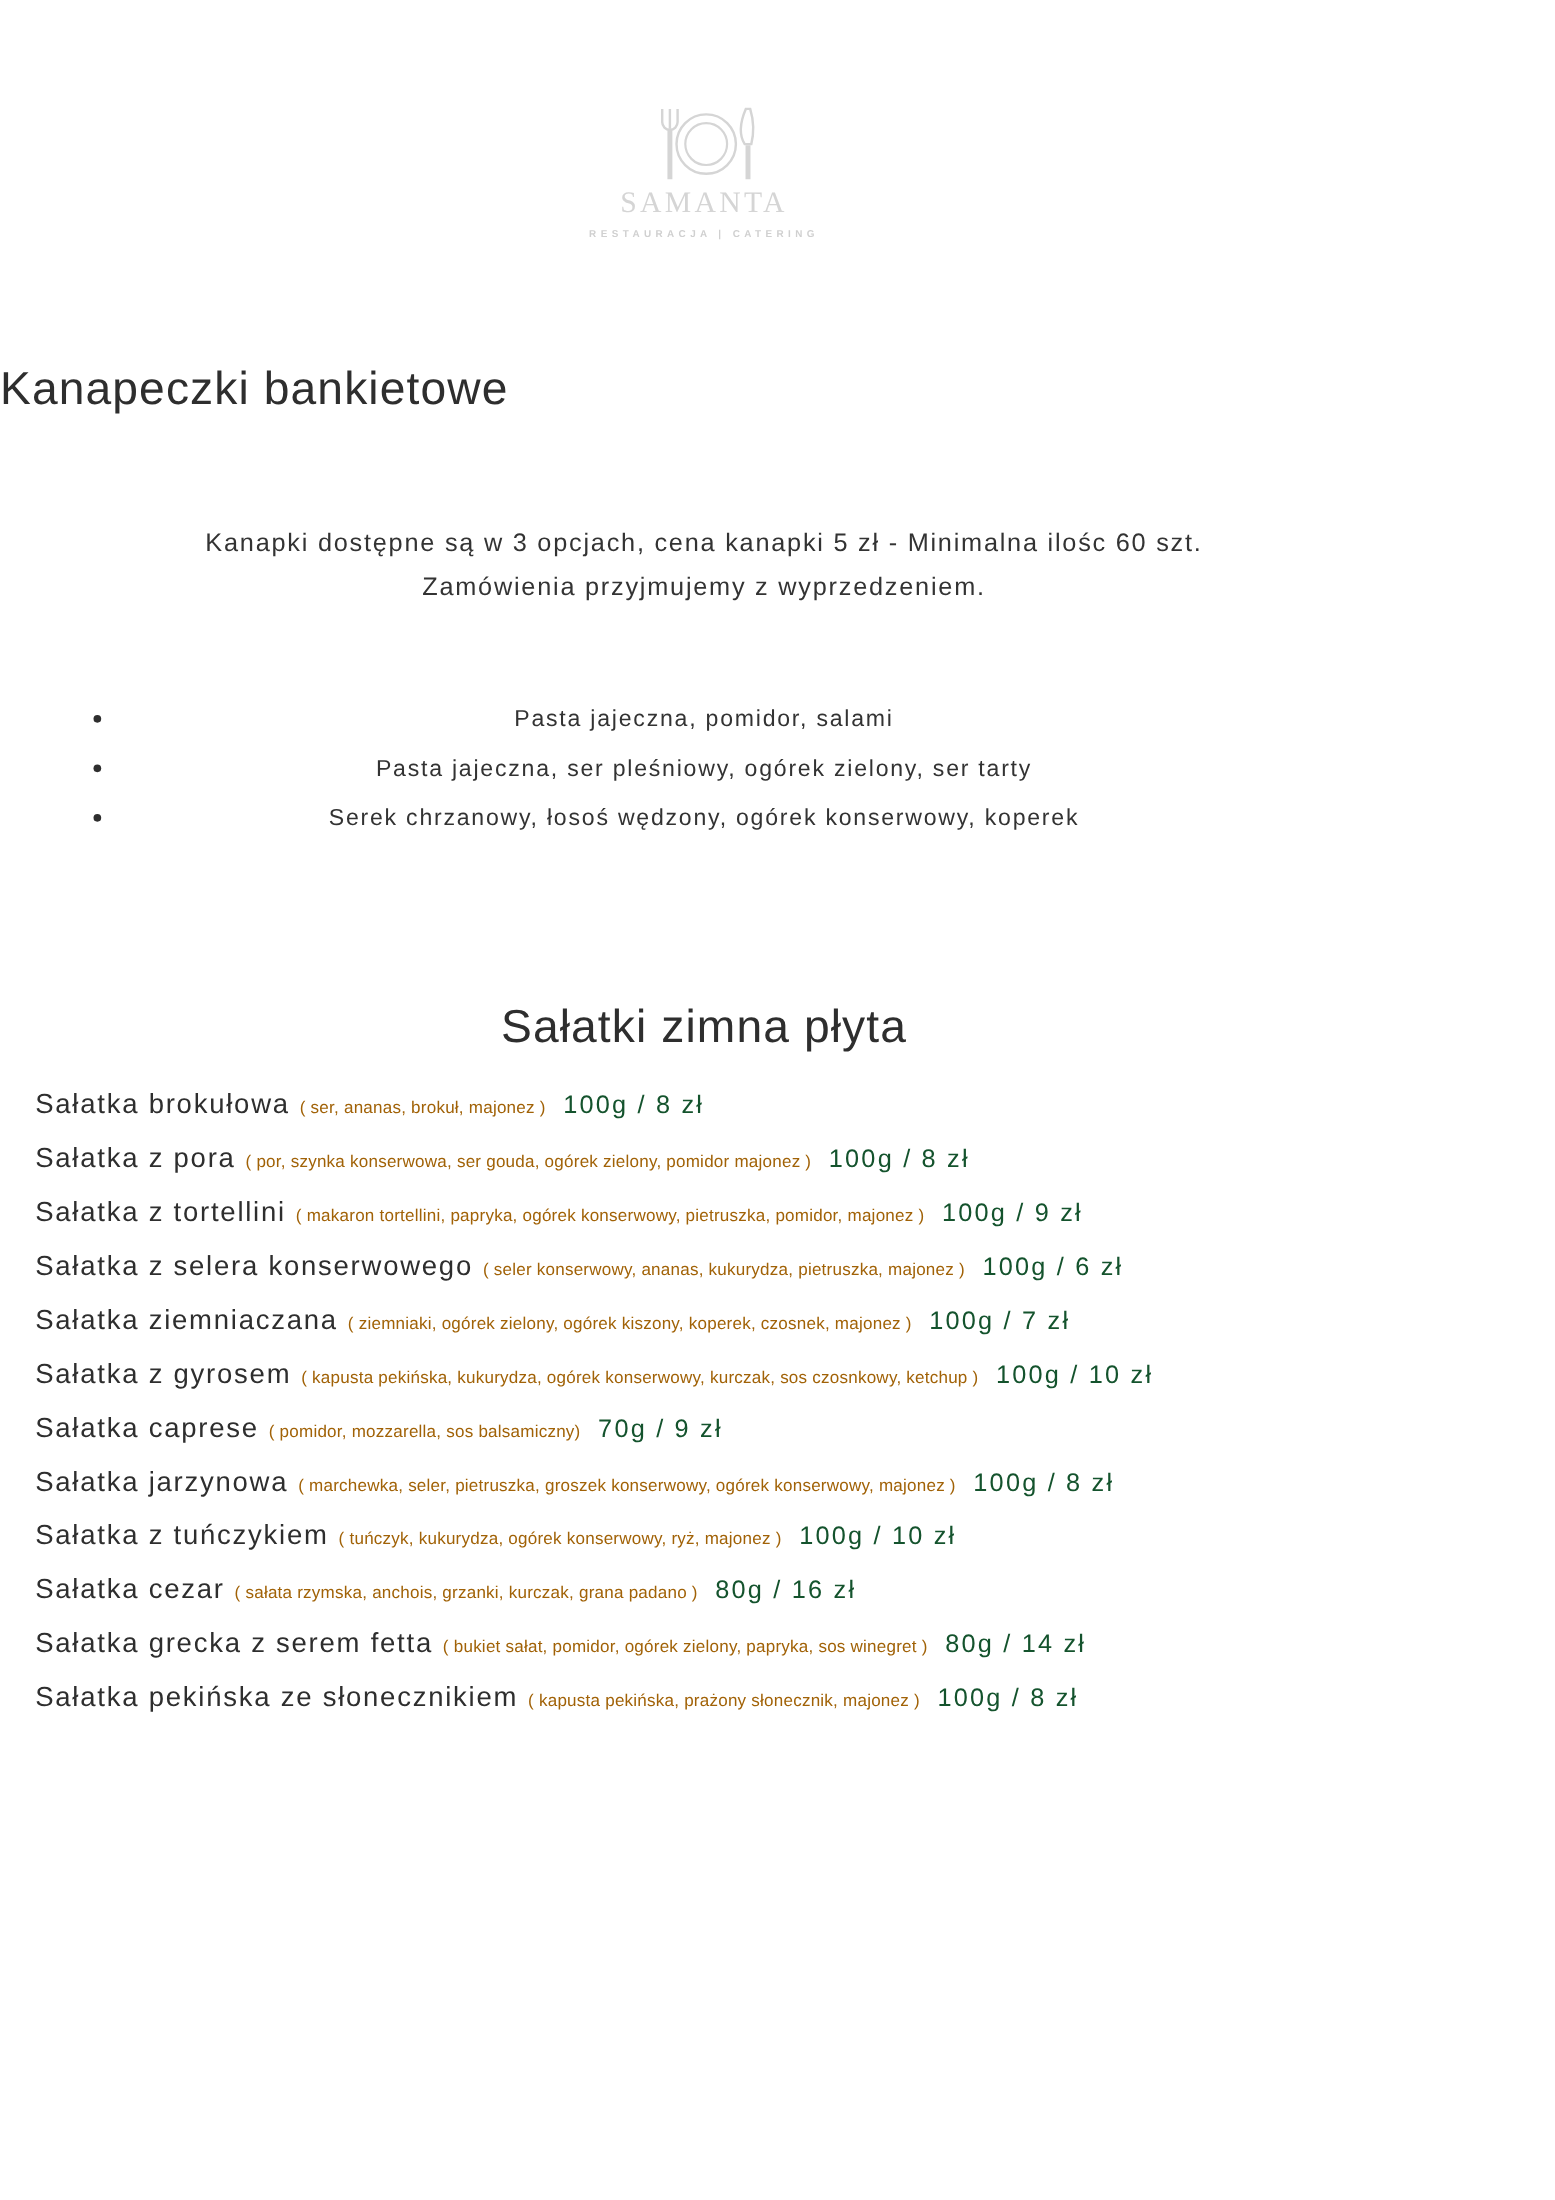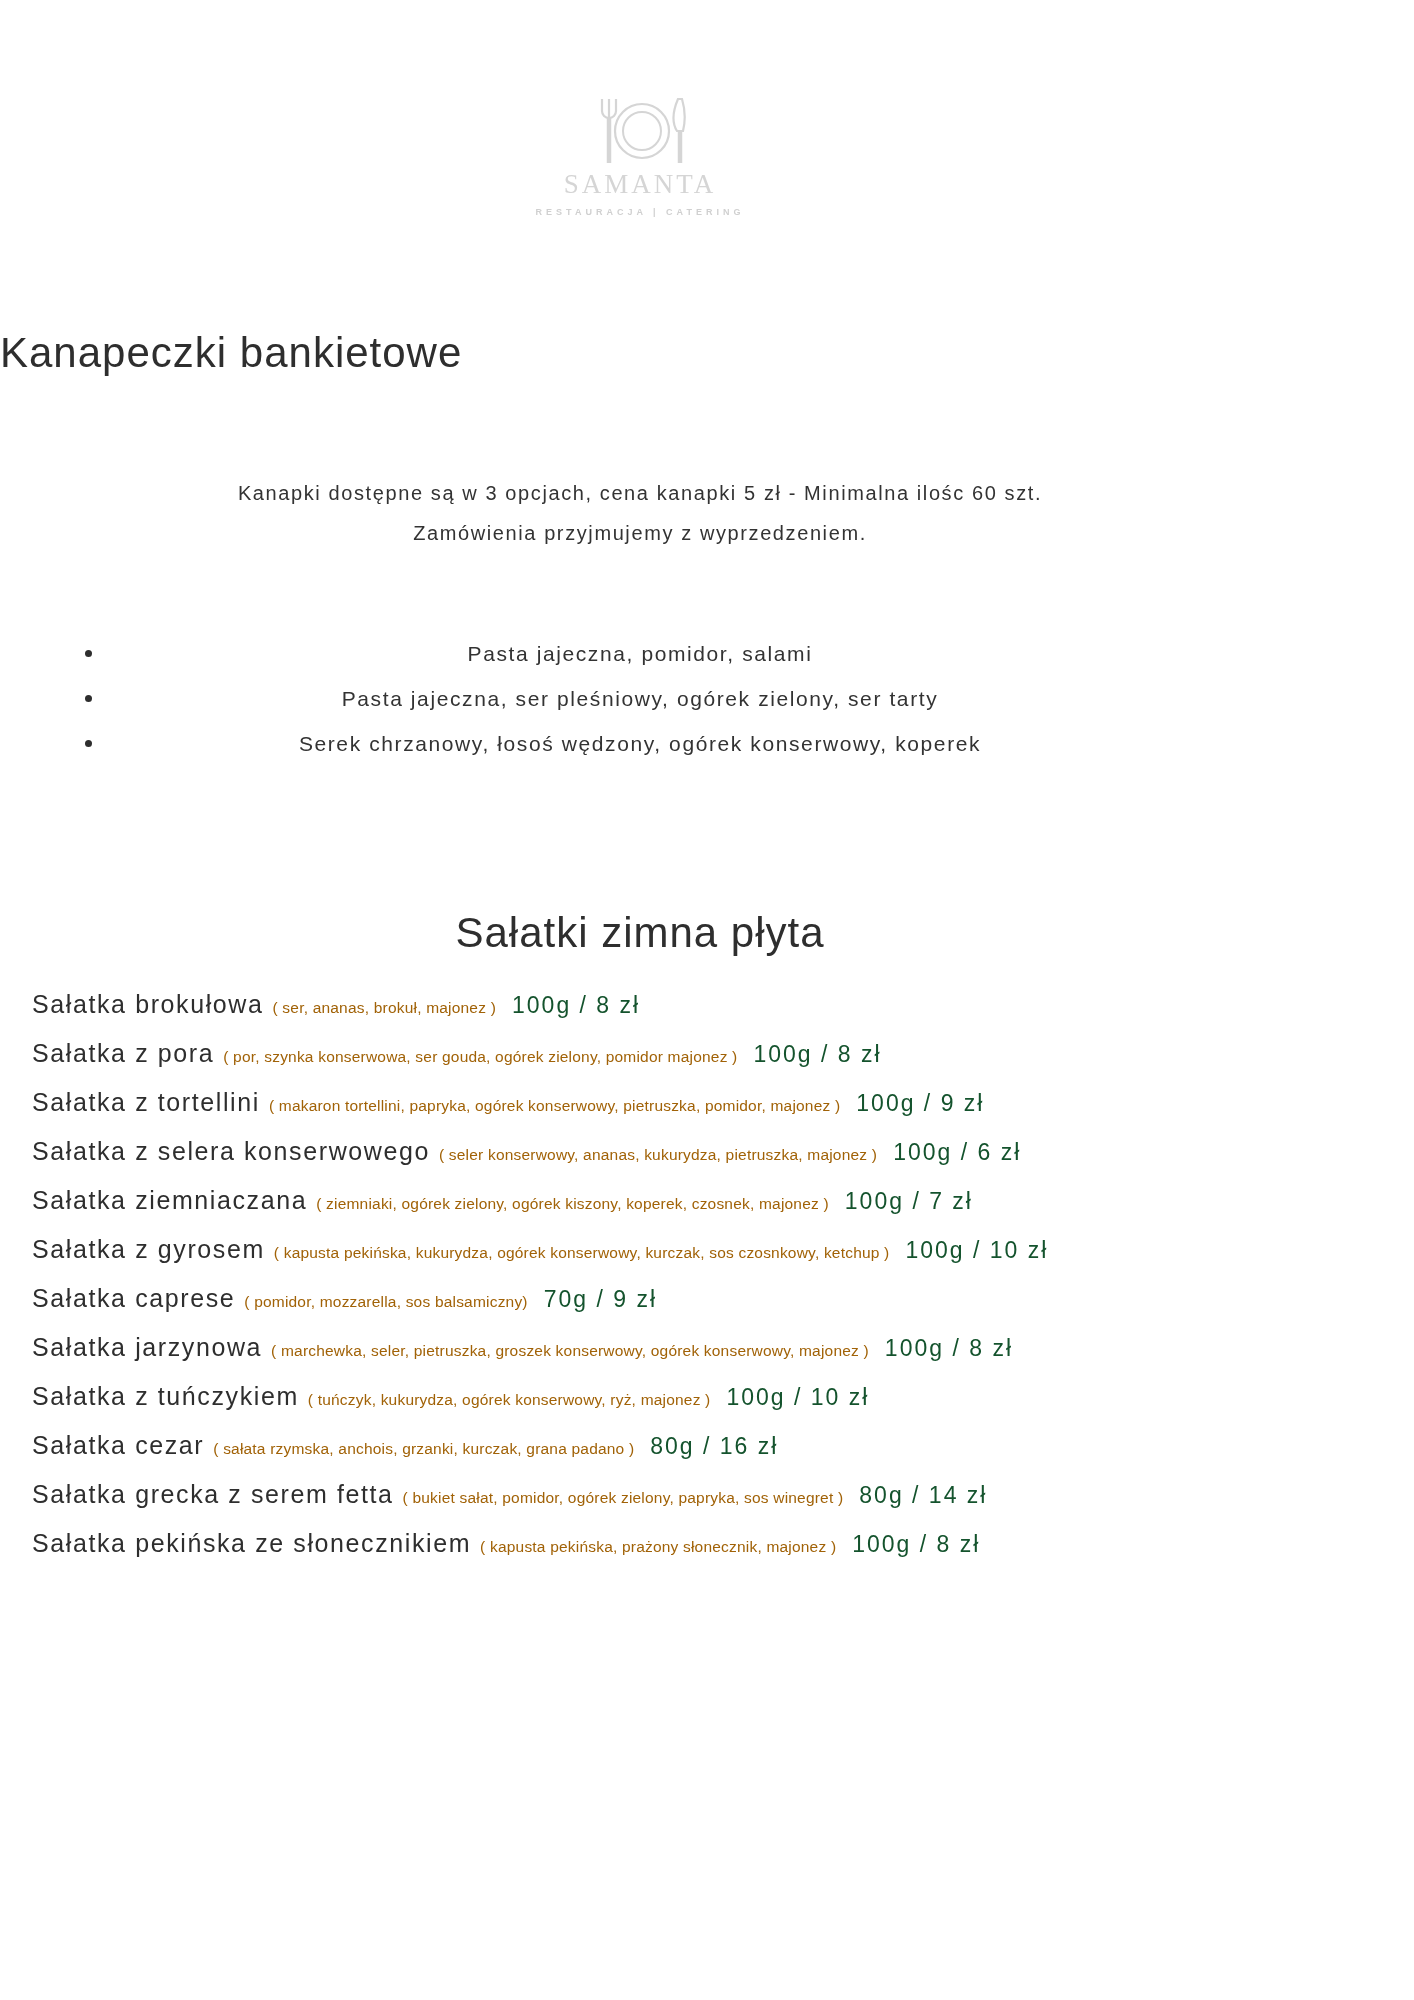--- a/index.html
+++ b/index.html
@@ -50,21 +50,21 @@
     font-size: 42px;
     font-weight: 400;
     letter-spacing: 1px;
     color: #2e2e2e;
   }
 
   
   .intro {
     margin-top: 96px;
     text-align: center;
-    font-size: 20px;
+    font-size: 23px;
     font-weight: 300;
     letter-spacing: 1.6px;
     line-height: 40px;
     color: #333333;
   }
 
   
   .bullets {
     margin-top: 78px;
     list-style: none;

